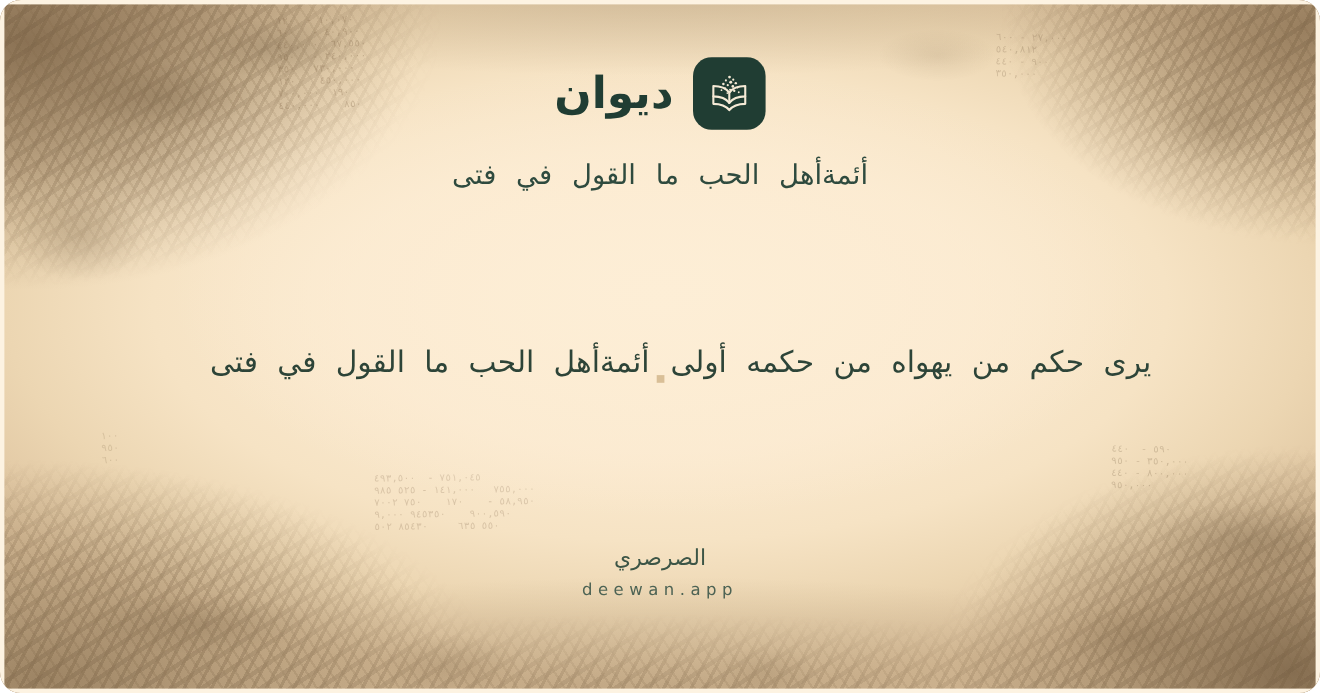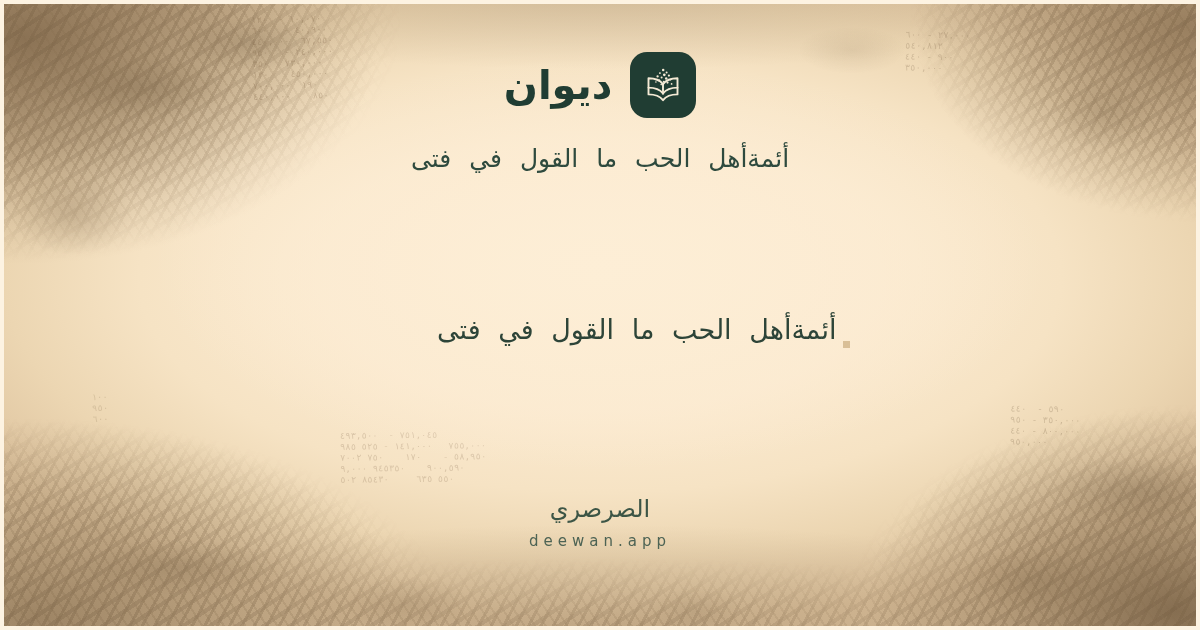--- a/index.html
+++ b/index.html
@@ -9,20 +9,21 @@
     background: #ffffff;
   }
 
   .card {
     position: relative;
     width: 1200px;
     height: 630px;
     overflow: hidden;
     background: #f7e7cd;
     font-family: "DejaVu Sans", "Liberation Sans", sans-serif;
+    border-radius: 19px;
   }
 
   
   .paper-base {
     position: absolute;
     inset: 0;
     background:
       radial-gradient(ellipse 62% 55% at 50% 44%, #fdeed6 0%, #fbead0 38%, #f6e3c4 62%, #ecd6b2 80%, #dcc19c 100%);
   }
 
@@ -195,21 +196,21 @@
   }
 
   .footer {
     position: absolute;
     left: 0;
     right: 0;
     top: 495px;
     text-align: center;
   }
   .poet {
-    font-size: 24px;
+    font-size: 20px;
     color: #3c5546;
     line-height: 1.2;
   }
   .site {
     margin-top: 8px;
     font-size: 15px;
     color: #4d6354;
     letter-spacing: 5px;
     direction: ltr;
     unicode-bidi: isolate;
@@ -281,20 +282,21 @@
             <circle cx="20.2" cy="21.6" r="0.8"></circle>
           </g>
         </svg>
       </span>
       <span class="brand-name">ديوان</span>
     </div>
 
     <div class="subtitle">أئمةأهل  الحب ما   القول   في    فتى</div>
 
     <div class="verse">
+      <div class="hemistich hemistich-first">يرى  حكم من  يهواه من  حكمه  أولى</div>
       <span class="verse-dot"></span>
       <div class="hemistich hemistich-second">أئمةأهل  الحب ما   القول   في    فتى</div>
     </div>
 
     <div class="footer">
       <div class="poet">الصرصري</div>
       <div class="site">deewan.app</div>
     </div>
 
   </div>

